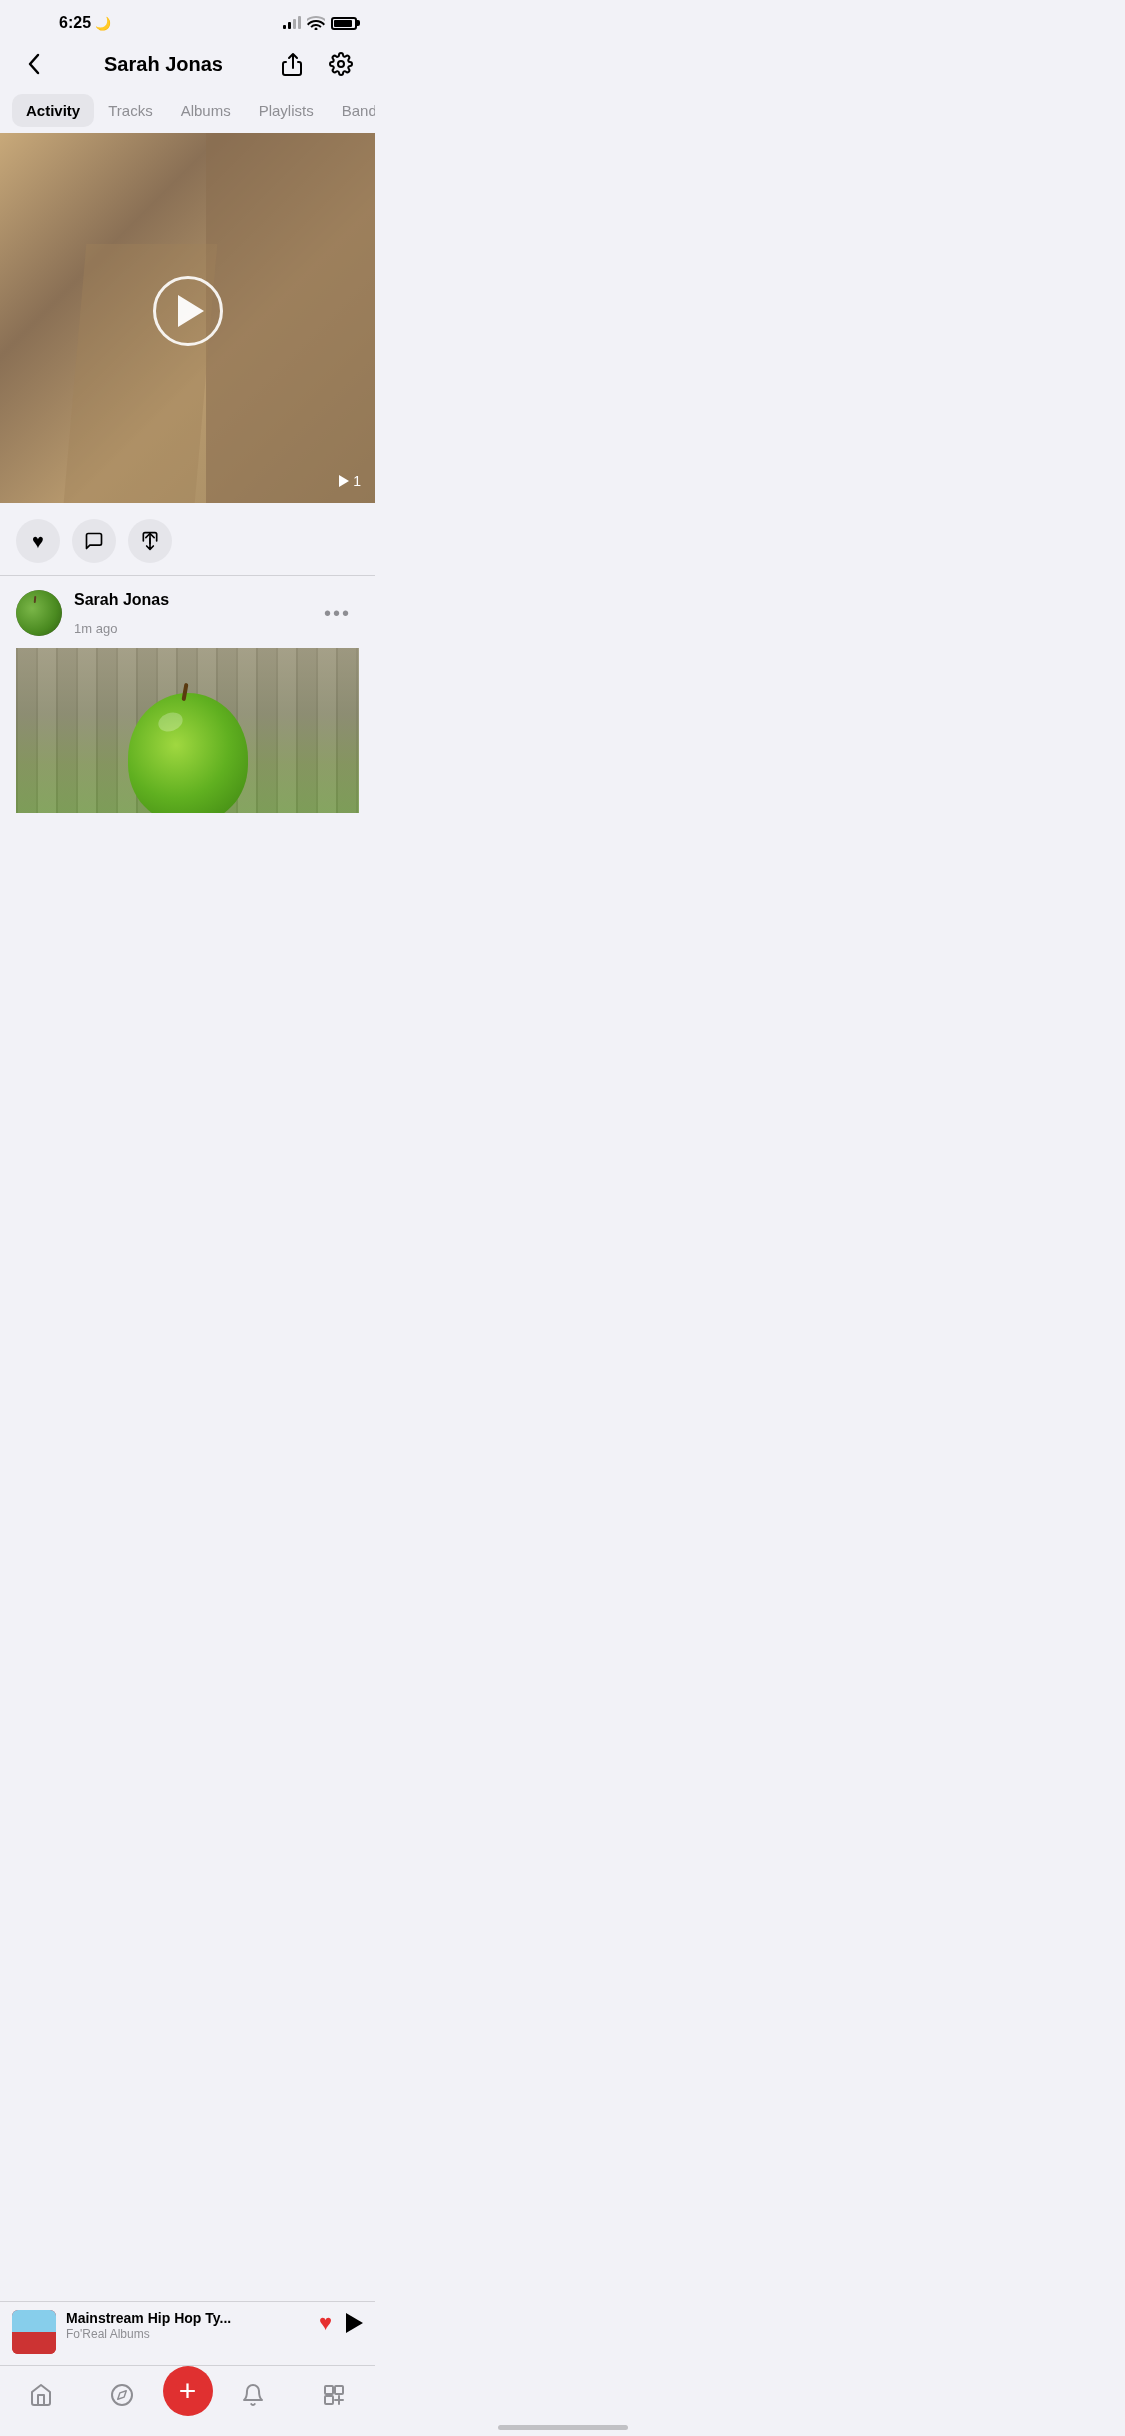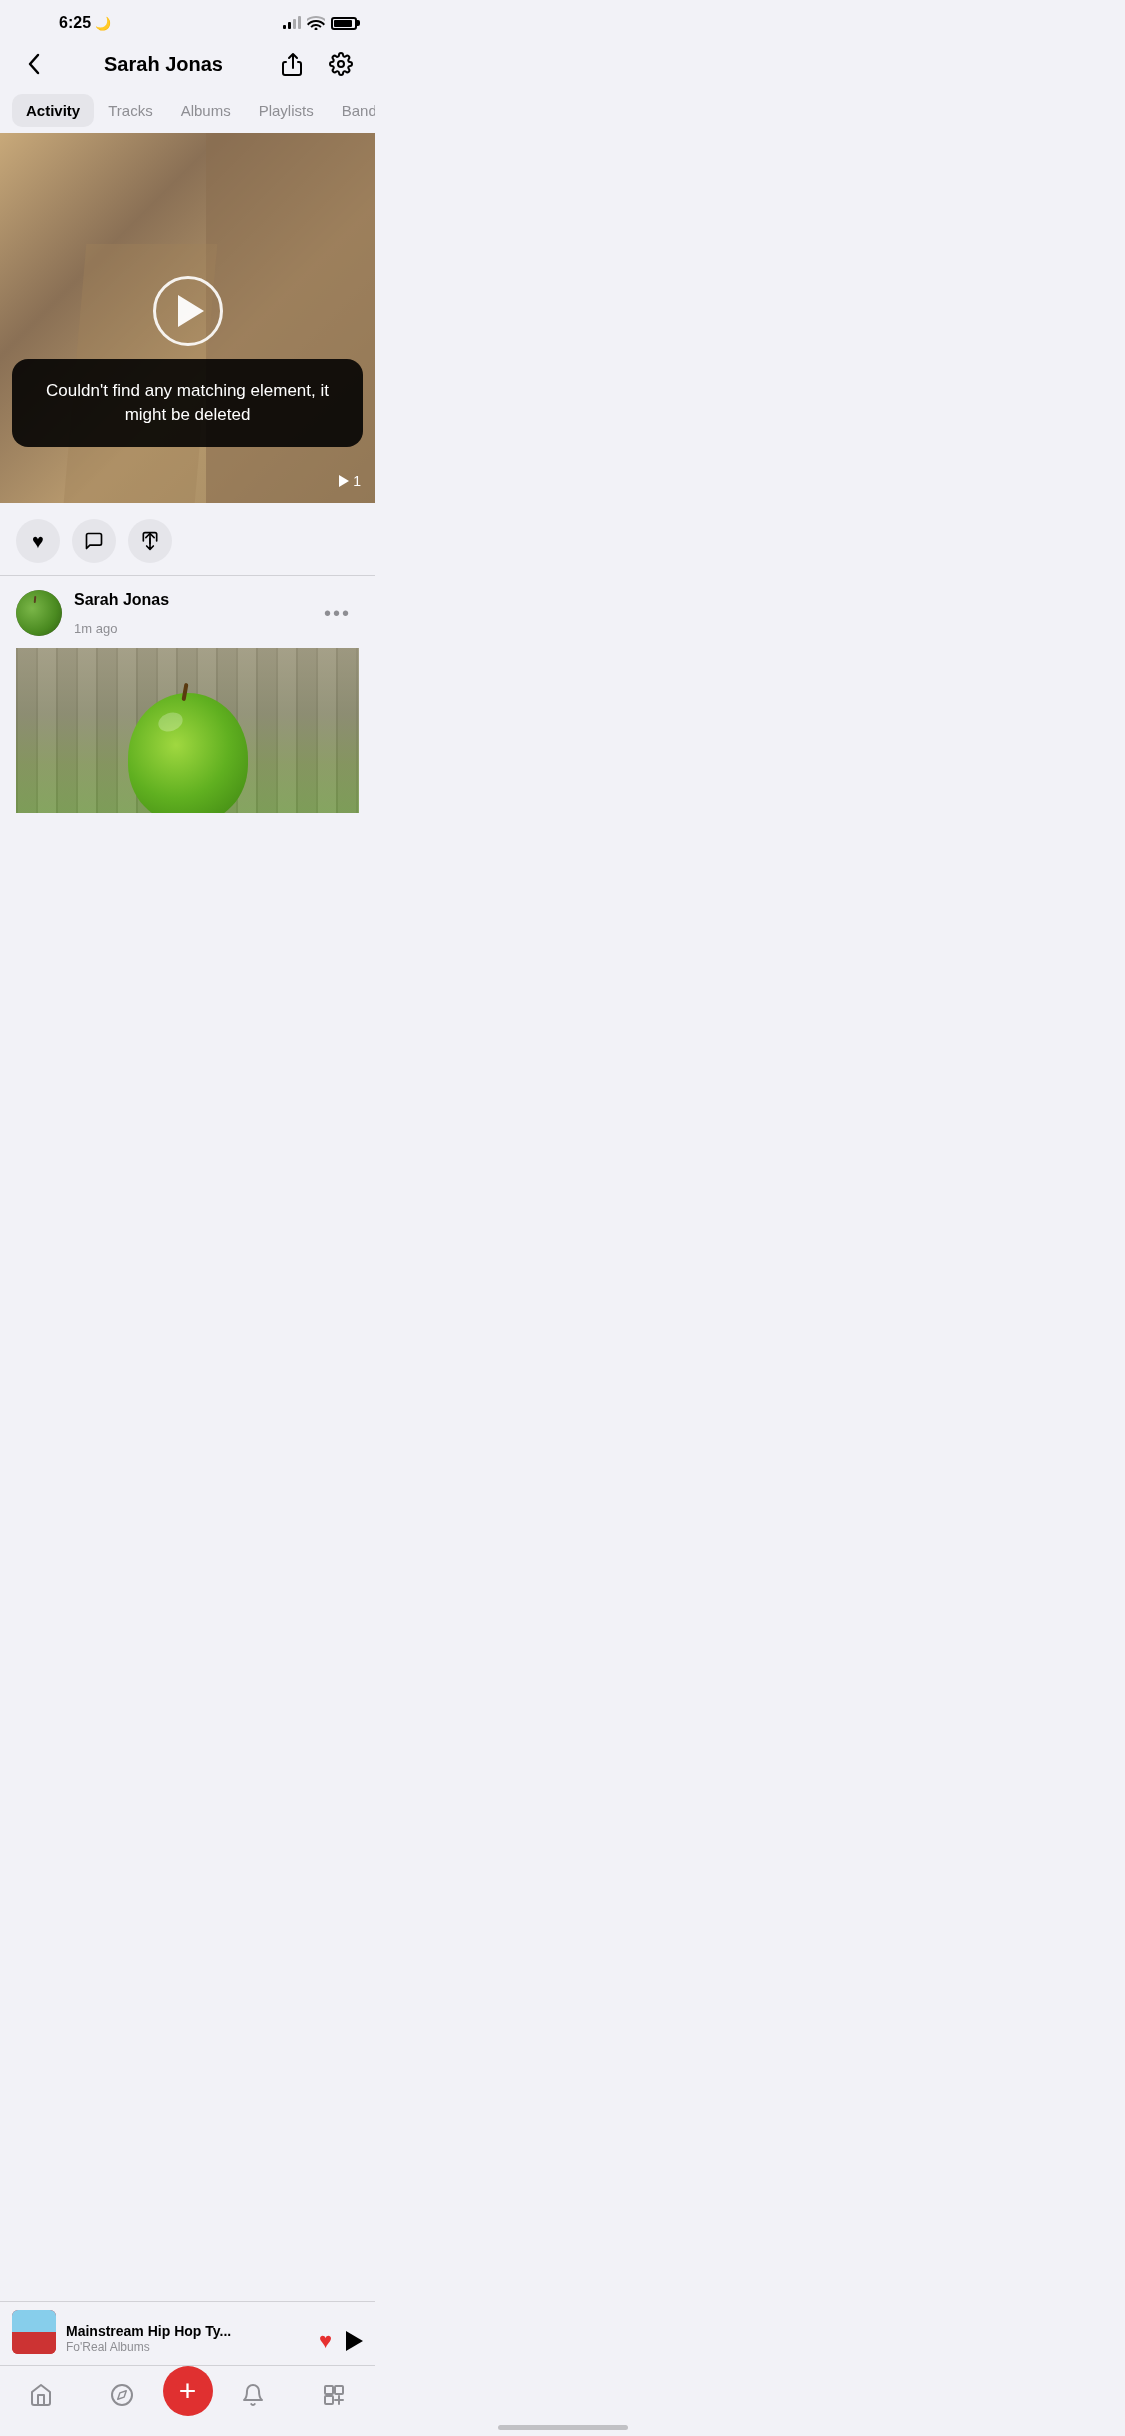--- a/index.html
+++ b/index.html
@@ -373,21 +373,21 @@
     
     .now-playing {
       position: fixed;
       bottom: 74px;
       left: 0;
       right: 0;
       width: 375px;
       background: #f2f2f7;
       border-top: 1px solid #d1d1d6;
       display: flex;
-      align-items: flex-end;
+      align-items: flex-start;
       padding: 8px 12px;
       gap: 10px;
     }
     .np-thumb {
       width: 44px;
       height: 44px;
       border-radius: 6px;
       overflow: hidden;
       flex-shrink: 0;
       background: linear-gradient(135deg, #e84040, #c02020);
@@ -546,23 +546,20 @@
   <div class="tab">Albums</div>
   <div class="tab">Playlists</div>
   <div class="tab">Bands</div>
 </div>
 
 <div class="video-container">
   <div class="video-bg"></div>
   <div class="play-btn">
     <div class="play-triangle"></div>
   </div>
-  <div class="error-toast">
-    <span>Couldn't find any matching element, it might be deleted</span>
-  </div>
   <div class="video-counter">
     <div class="counter-play"></div>
     <span>1</span>
   </div>
 </div>
 
 <div class="action-row">
   <div class="action-btn">
     <span style="font-size:20px;">♥</span>
   </div>

